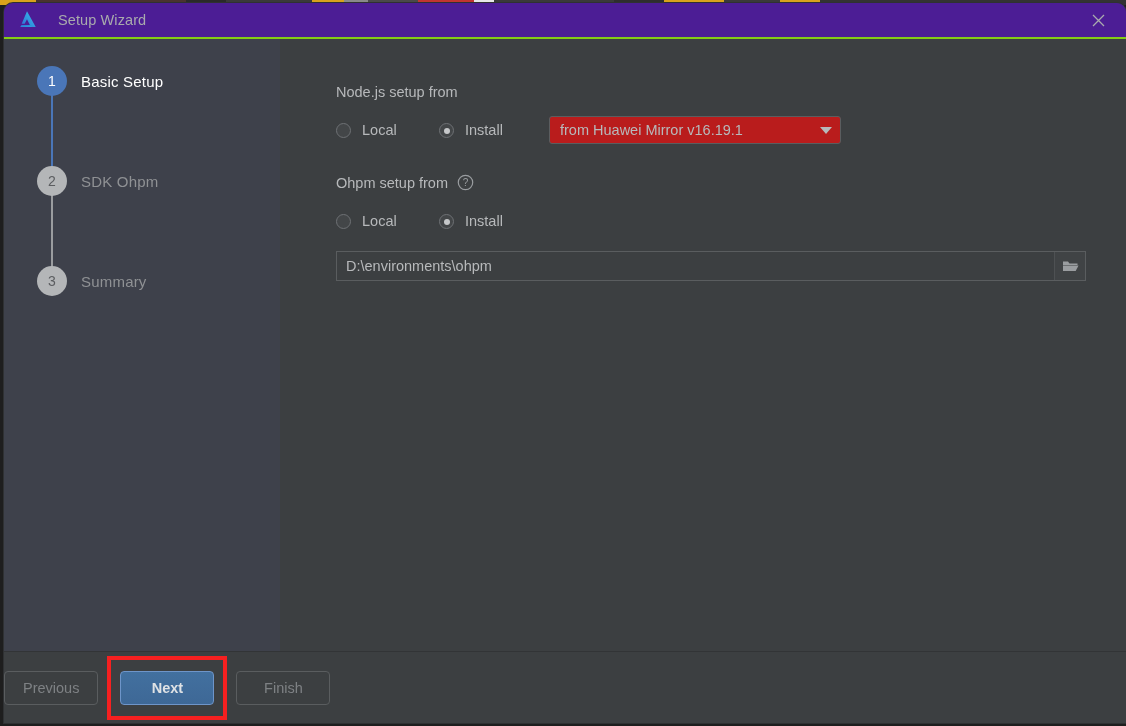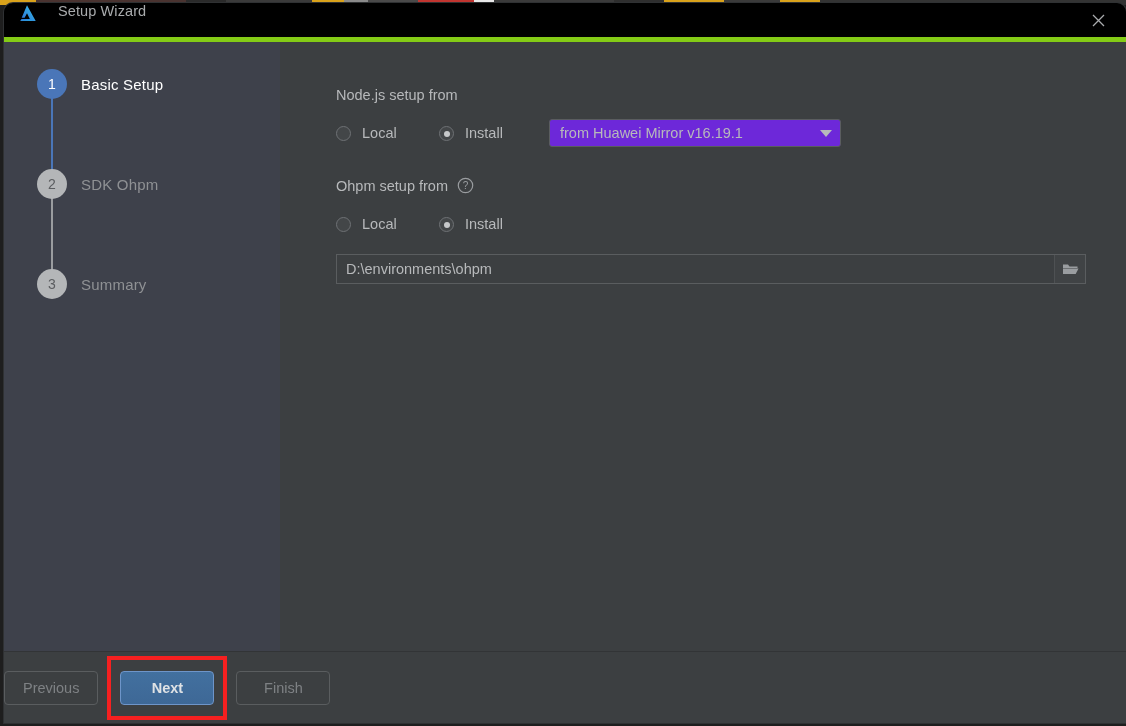--- a/index.html
+++ b/index.html
@@ -40,23 +40,24 @@
     overflow: hidden;
     display: flex;
     flex-direction: column;
   }
 
   
   #titlebar {
     position: relative;
     height: 34px;
     min-height: 34px;
-    background: #000000;
-    border-bottom: 5px solid #84cc16;
-    display: flex;
+    background: #4c1d95;
+    border-bottom: 2px solid #84cc16;
+    display: flex;
+    align-items: center;
   }
   #app-logo {
     margin-left: 12px;
     width: 22px;
     height: 22px;
     display: block;
   }
   #title-text {
     margin-left: 20px;
     color: #a9abad;
@@ -188,21 +189,21 @@
   }
   .radio-local { width: 103px; }
   .radio-install { width: 110px; }
 
   .combo {
     width: 292px;
     height: 28px;
     box-sizing: border-box;
     border: 1px solid #5a5d5f;
     border-radius: 3px;
-    background: #6d28d9;
+    background: #b91c1c;
     display: flex;
     align-items: center;
     padding: 0 8px 0 10px;
     justify-content: space-between;
     cursor: default;
   }
   .combo-text {
     color: #b7b9bb;
     font-size: 14.5px;
     white-space: nowrap;

